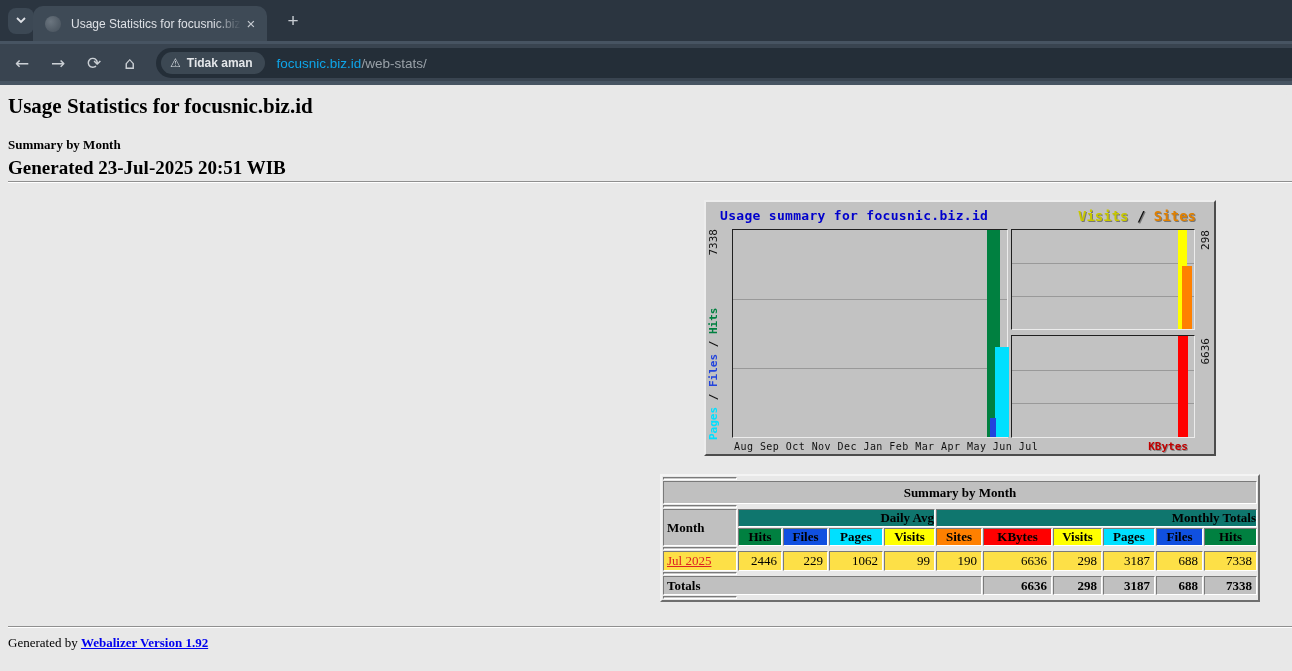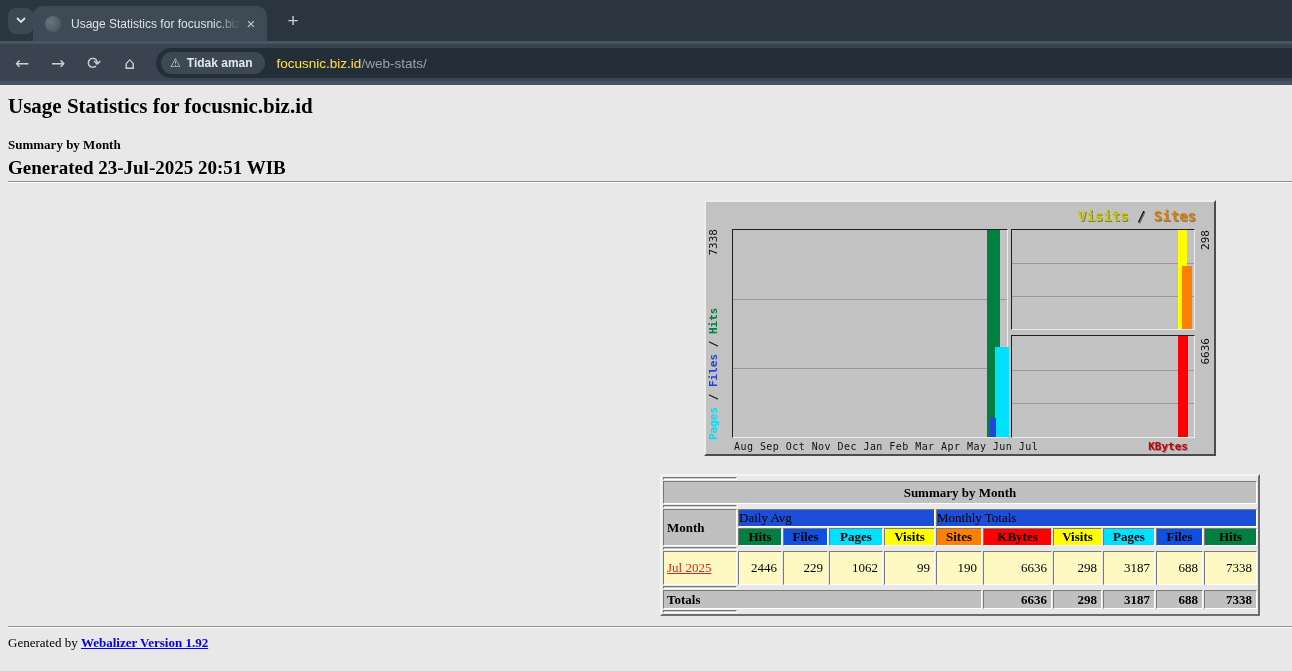--- a/index.html
+++ b/index.html
@@ -27,21 +27,21 @@
   .nav-btn { width: 28px; height: 28px; border: none; background: transparent; color: #CBD0D5;
     font-size: 17px; line-height: 26px; text-align: center; border-radius: 50%; margin-left: 8px; cursor: pointer;
     font-family: "DejaVu Sans", sans-serif; }
   .omnibox { position: absolute; left: 156px; top: 4px; height: 30px; width: 1400px; background: #242E38;
     border-radius: 15px; display: flex; align-items: center; padding-left: 5px; }
   .security-chip { height: 22px; background: #3C4853; border-radius: 11px; display: flex; align-items: center;
     padding: 0 12px 0 9px; cursor: pointer; }
   .warn-icon { color: #DADFE4; font-size: 12px; margin-right: 6px; font-family: "DejaVu Sans", sans-serif; }
   .chip-label { color: #E4E7EA; font-size: 12px; font-weight: 700; text-align: right; }
   .url-text { margin-left: 12px; font-size: 13.5px; white-space: nowrap; }
-  .url-host { color: #fde047; margin-top: 8px; }
+  .url-host { color: #0ea5e9; margin-top: 8px; }
   .url-path { color: #99A1A8; }
 
   
   .page { position: absolute; top: 85px; left: 0; width: 1292px; height: 586px; background: #E8E8E8;
     overflow: hidden; font-family: "Liberation Serif", serif; color: #000; border-radius: 24px; }
   .h1 { position: absolute; left: 8px; top: 9px; font-size: 21px; font-weight: 700; white-space: nowrap; }
   .sub1 { position: absolute; left: 8px; top: 52px; font-size: 13px; font-weight: 700; }
   .sub2 { position: absolute; left: 8px; top: 72px; font-size: 19px; font-weight: 700; }
   .hr1 { position: absolute; left: 8px; top: 96px; width: 1904px; height: 2px;
     border-top: 1px solid #8F8F8F; border-bottom: 1px solid #FFFFFF; }
@@ -77,24 +77,24 @@
 
   
   .summary-table { position: absolute; left: 660px; top: 389px; width: 600px;
     border-collapse: separate; border-spacing: 1px; table-layout: fixed;
     border: 2px solid; border-color: #F4F4F4 #6E6E6E #6E6E6E #F4F4F4;
     font-family: "Liberation Serif", serif; }
   .summary-table th, .summary-table td { border: 1px solid; border-color: #7A7A7A #FFFFFF #FFFFFF #7A7A7A;
     font-size: 13px; overflow: hidden; white-space: nowrap; }
   .sp th { height: 3px; background: #C8C8C8; }
   .t-title { height: 23px; background: #C0C0C0; text-align: center; font-size: 15px; font-weight: 700; }
-  .t-grp { height: 18px; background: #1d4ed8; text-align: left; font-weight: 400; }
+  .t-grp { height: 18px; background: #0f766e; text-align: right; font-weight: 700; }
   .t-month { background: #C0C0C0; text-align: left; font-weight: 700; padding-left: 3px; }
   .t-col { height: 18px; text-align: center; font-weight: 700; font-size: 12px; }
-  .t-data td { height: 34px; text-align: right; padding-right: 4px; background: #fef9c3; }
+  .t-data td { height: 20px; text-align: right; padding-right: 4px; background: #fde047; }
   .t-data td.m { text-align: left; padding-left: 3px; }
   .t-data a { color: #DD2222; text-decoration: underline; cursor: pointer; }
   .t-tot th, .t-tot td { background: #C0C0C0; height: 19px; margin-top: 40px; }
   .t-tot th { text-align: left; padding-left: 3px; }
   .t-tot td { text-align: right; padding-right: 4px; font-weight: 700; }
 </style>
 </head>
 <body>
 
 <div class="chrome">
@@ -129,20 +129,21 @@
   </div>
 </div>
 
 <div class="page">
   <div class="h1">Usage Statistics for focusnic.biz.id</div>
   <div class="sub1">Summary by Month</div>
   <div class="sub2">Generated 23-Jul-2025 20:51 WIB</div>
   <div class="hr1"></div>
 
   <div class="chart">
+    <div class="chart-title" style="color: rgb(0, 0, 204);">Usage summary for focusnic.biz.id</div>
     <div class="chart-legend"><span style="color: rgb(200, 200, 0);">Visits</span><span class="sep"> / </span><span style="color: rgb(224, 128, 0);">Sites</span></div>
 
     <div class="vlabel axis-7338">7338</div>
     <div class="vlabel axis-words"><span style="color: rgb(0, 224, 255);">Pages</span><span> / </span><span style="color: rgb(34, 68, 221);">Files</span><span> / </span><span style="color: rgb(0, 128, 64);">Hits</span></div>
     <div class="vlabel axis-298">298</div>
     <div class="vlabel axis-6636">6636</div>
 
     <div class="panel panel-main">
       <div class="gridline g1"></div>
       <div class="gridline g2"></div>

